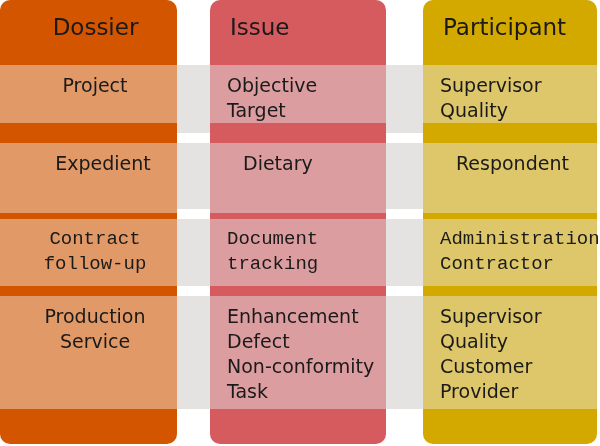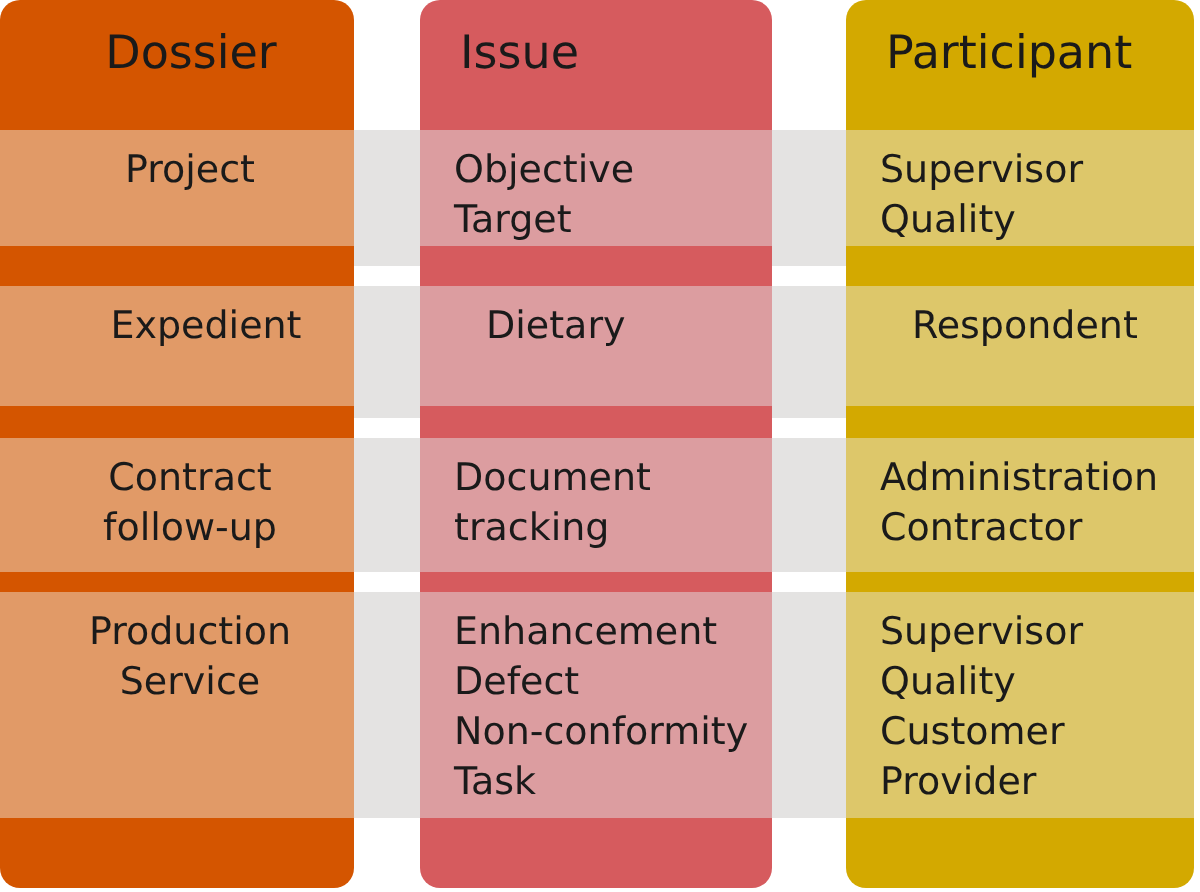--- a/index.html
+++ b/index.html
@@ -31,22 +31,22 @@
     white-space:nowrap;
   }
   .row{
     position:absolute;left:0;right:0;
     box-sizing:border-box;
     background:var(--row);
     padding:8px 4px 0 17px;
     font-size:19px;line-height:25px;
   }
   .r1{top:65px;height:58px;}
-  .r2{top:143px;height:60px;padding-left:33px;}
-  .r3{top:219px;height:67px;}
+  .r2{top:143px;height:70px;padding-left:33px;}
+  .r3{top:219px;height:67px;font-family:Liberation Mono, monospace;}
   .r4{top:296px;height:113px;}
   .line{white-space:nowrap;}
 </style>
 </head>
 <body>
 
 <div class="canvas" style="background: rgb(255, 255, 255); color: rgb(26, 26, 26);">
 
   <div class="band b1" style="background: rgb(228, 227, 226);"></div>
   <div class="band b2" style="background: rgb(228, 227, 226);"></div>

